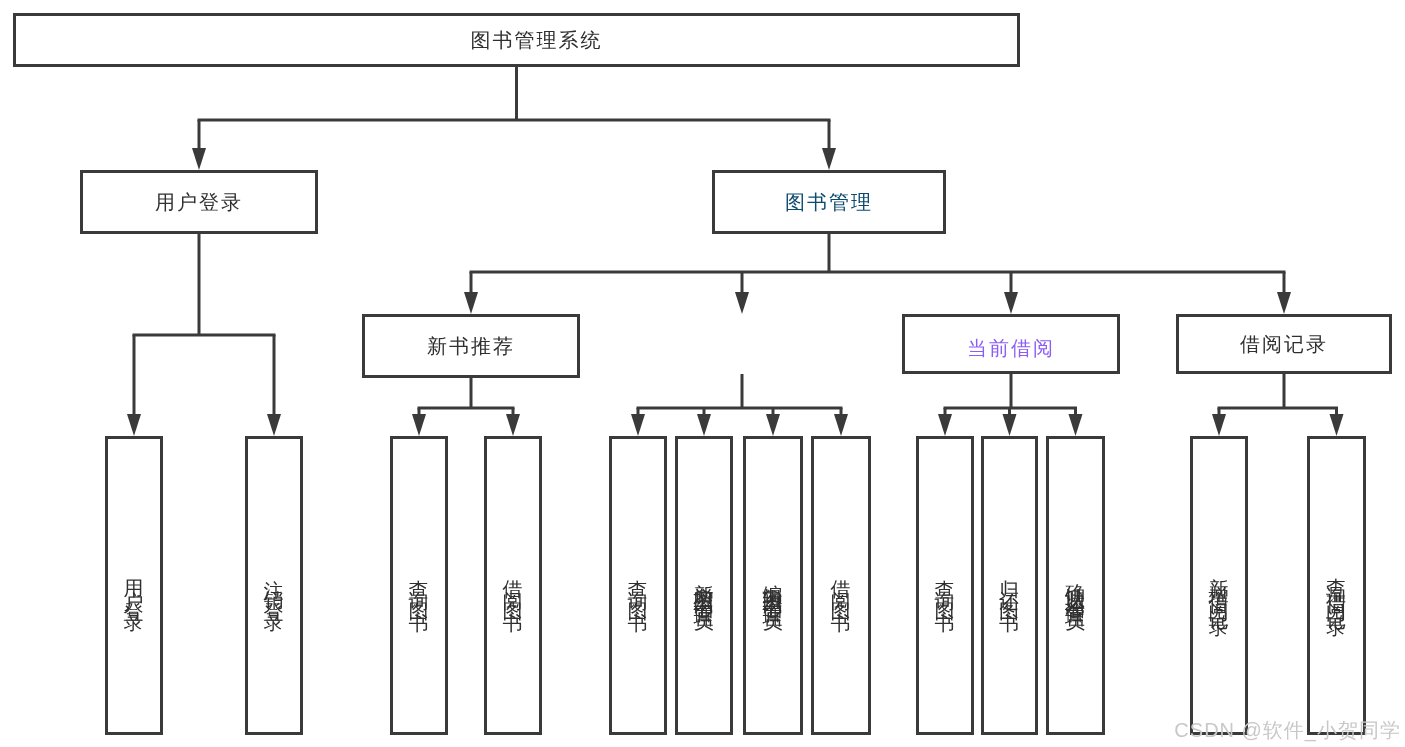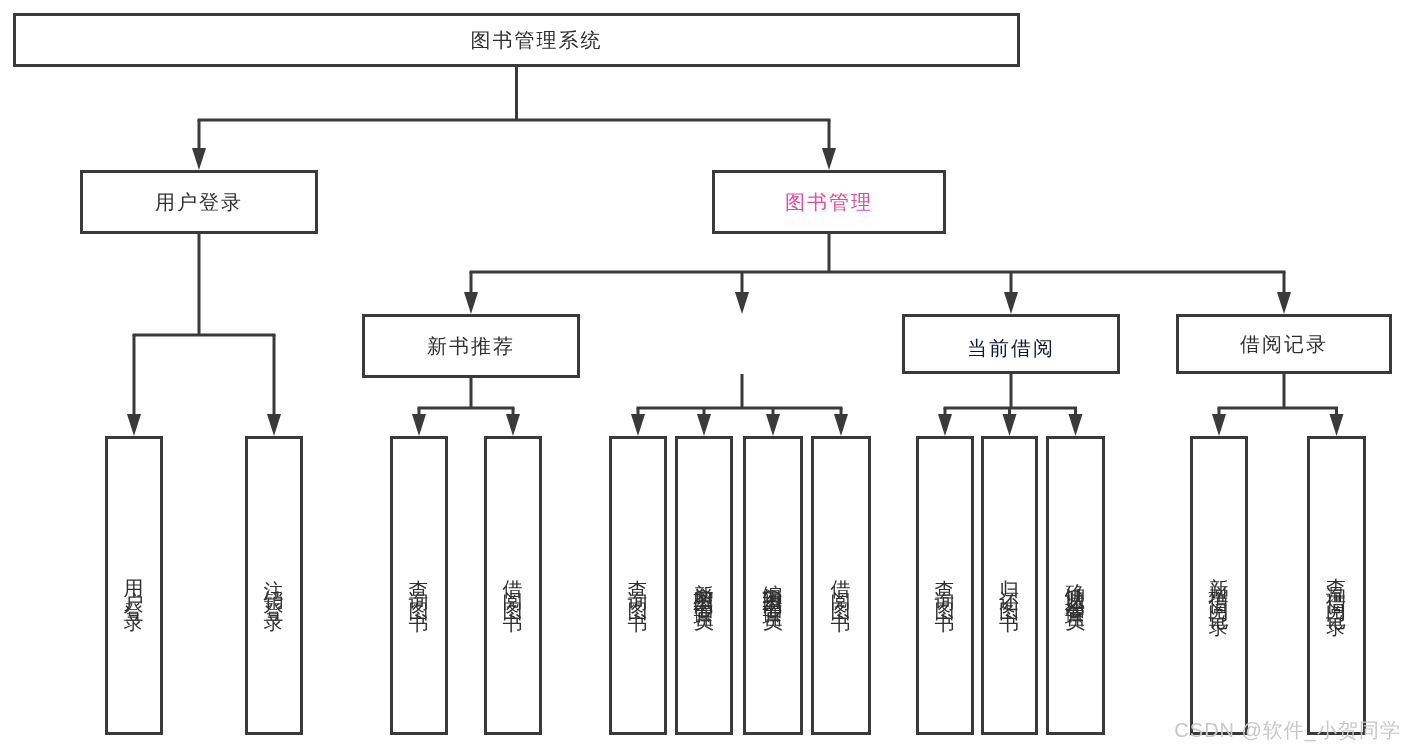--- a/index.html
+++ b/index.html
@@ -116,33 +116,33 @@
       <polygon points="1329.5,414 1343.5,414 1336.5,436" fill="#3a3a3a"></polygon>
     </svg>
   <div id="watermark" style="color: rgb(200, 200, 200);">CSDN @软件_小贺同学</div>
 <div class="box" style="left: 13px; top: 13px; width: 1007px; height: 54px; border-color: rgb(58, 58, 58); padding-left: 40px;">
       <span class="lbl" style="color: rgb(47, 47, 47);">图书管理系统</span>
     </div>
     <div class="box" style="left: 80px; top: 170px; width: 238px; height: 64px; border-color: rgb(58, 58, 58);">
       <span class="lbl" style="color: rgb(47, 47, 47);">用户登录</span>
     </div>
     <div class="box" style="left: 712px; top: 170px; width: 234px; height: 64px; border-color: rgb(58, 58, 58);">
-      <span class="lbl" style="color: #ec4899;">图书管理</span>
+      <span class="lbl" style="color: #0c4a6e;">图书管理</span>
     </div>
     <div class="box vert" style="left: 105px; top: 436px; width: 58px; height: 299px; border-color: rgb(58, 58, 58);">
       <span class="lbl" style="color: rgb(47, 47, 47);">用户登录</span>
     </div>
     <div class="box vert" style="left: 245px; top: 436px; width: 58px; height: 299px; border-color: rgb(58, 58, 58);">
       <span class="lbl" style="color: rgb(47, 47, 47);">注销登录</span>
     </div>
     <div class="box" style="left: 362px; top: 314px; width: 218px; height: 64px; border-color: rgb(58, 58, 58);">
       <span class="lbl" style="color: rgb(47, 47, 47);">新书推荐</span>
     </div>
     <div class="box" style="left: 902px; top: 314px; width: 218px; height: 60px; border-color: rgb(58, 58, 58);">
-      <span class="lbl" style="color: #0f172a; margin-top: 8px;">当前借阅</span>
+      <span class="lbl" style="color: #8b5cf6; margin-top: 8px;">当前借阅</span>
     </div>
     <div class="box" style="left: 1176px; top: 314px; width: 216px; height: 60px; border-color: rgb(58, 58, 58);">
       <span class="lbl" style="color: rgb(47, 47, 47);">借阅记录</span>
     </div>
     <div class="box vert" style="left: 390px; top: 436px; width: 58px; height: 299px; border-color: rgb(58, 58, 58);">
       <span class="lbl" style="color: rgb(47, 47, 47);">查询图书</span>
     </div>
     <div class="box vert" style="left: 484px; top: 436px; width: 58px; height: 299px; border-color: rgb(58, 58, 58);">
       <span class="lbl" style="color: rgb(47, 47, 47);">借阅图书</span>
     </div>

